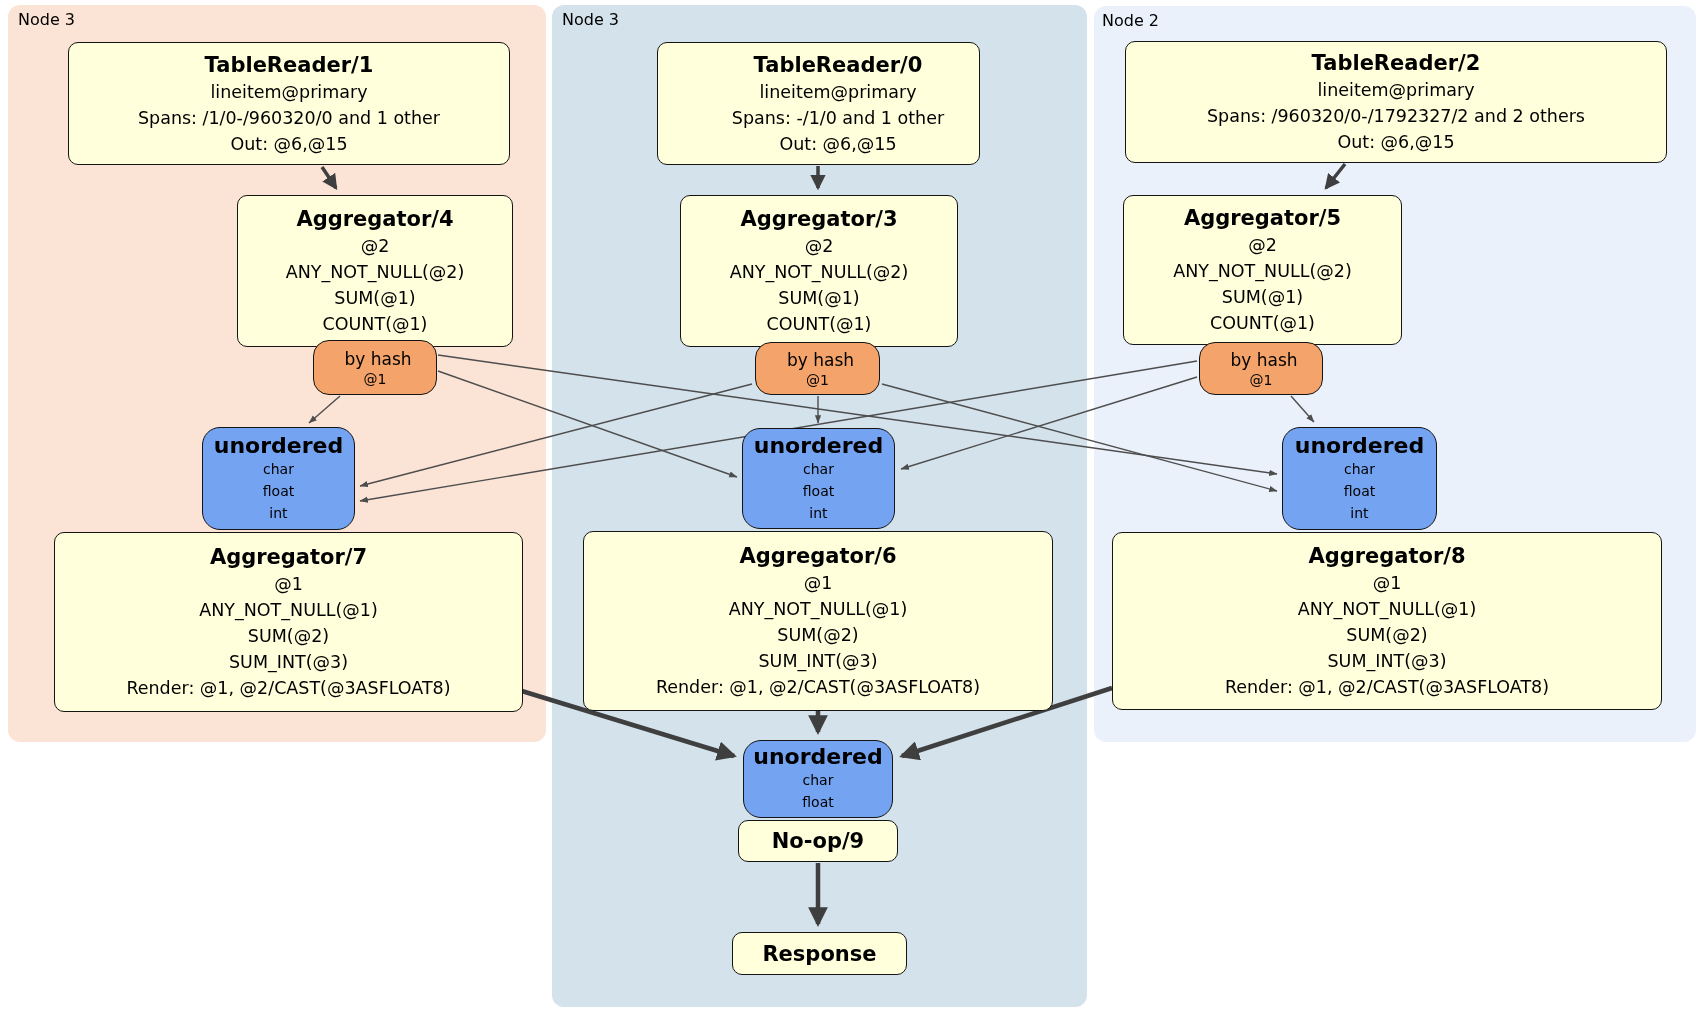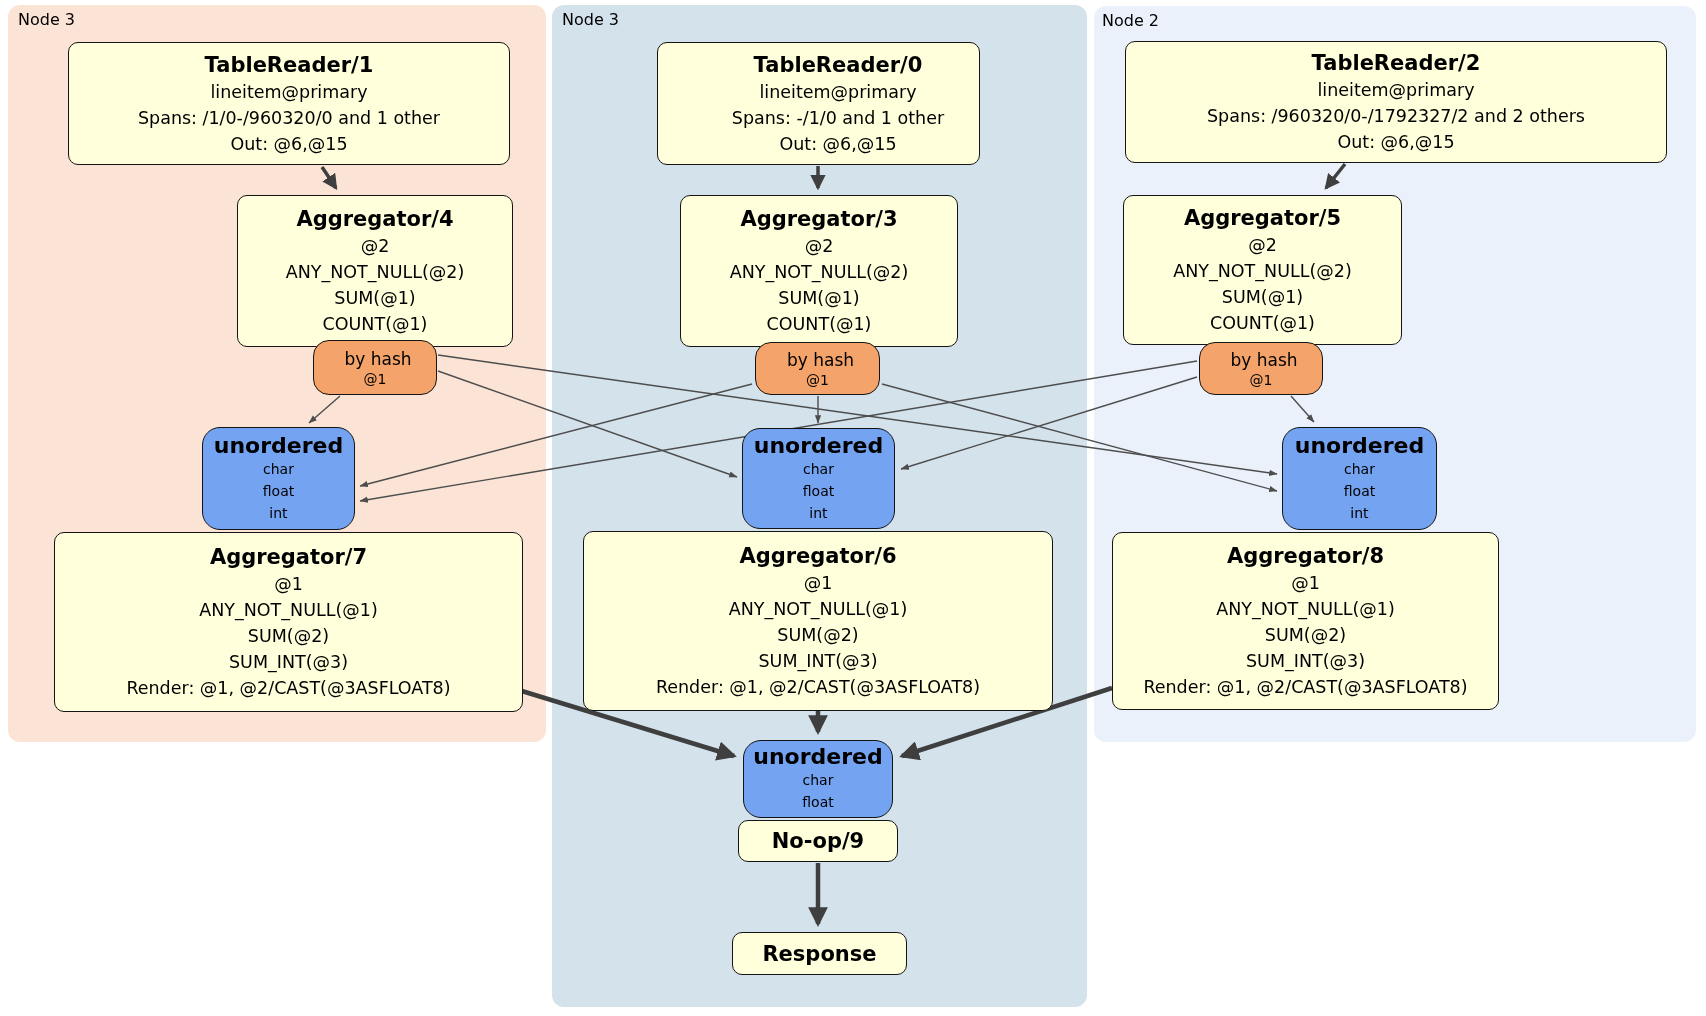--- a/index.html
+++ b/index.html
@@ -157,21 +157,21 @@
     <div class="line">Render: @1, @2/CAST(@3ASFLOAT8)</div>
   </div>
   <div class="box proc" style="left:583px;top:531px;width:470px;height:180px;">
     <div class="title">Aggregator/6</div>
     <div class="line">@1</div>
     <div class="line">ANY_NOT_NULL(@1)</div>
     <div class="line">SUM(@2)</div>
     <div class="line">SUM_INT(@3)</div>
     <div class="line">Render: @1, @2/CAST(@3ASFLOAT8)</div>
   </div>
-  <div class="box proc" style="left:1112px;top:532px;width:387px;height:178px;">
+  <div class="box proc" style="left:1112px;top:532px;width:550px;height:178px;">
     <div class="title">Aggregator/8</div>
     <div class="line">@1</div>
     <div class="line">ANY_NOT_NULL(@1)</div>
     <div class="line">SUM(@2)</div>
     <div class="line">SUM_INT(@3)</div>
     <div class="line">Render: @1, @2/CAST(@3ASFLOAT8)</div>
   </div>
 
   <div class="box sync" style="left:743px;top:740px;width:150px;height:78px;">
     <div class="title">unordered</div>

